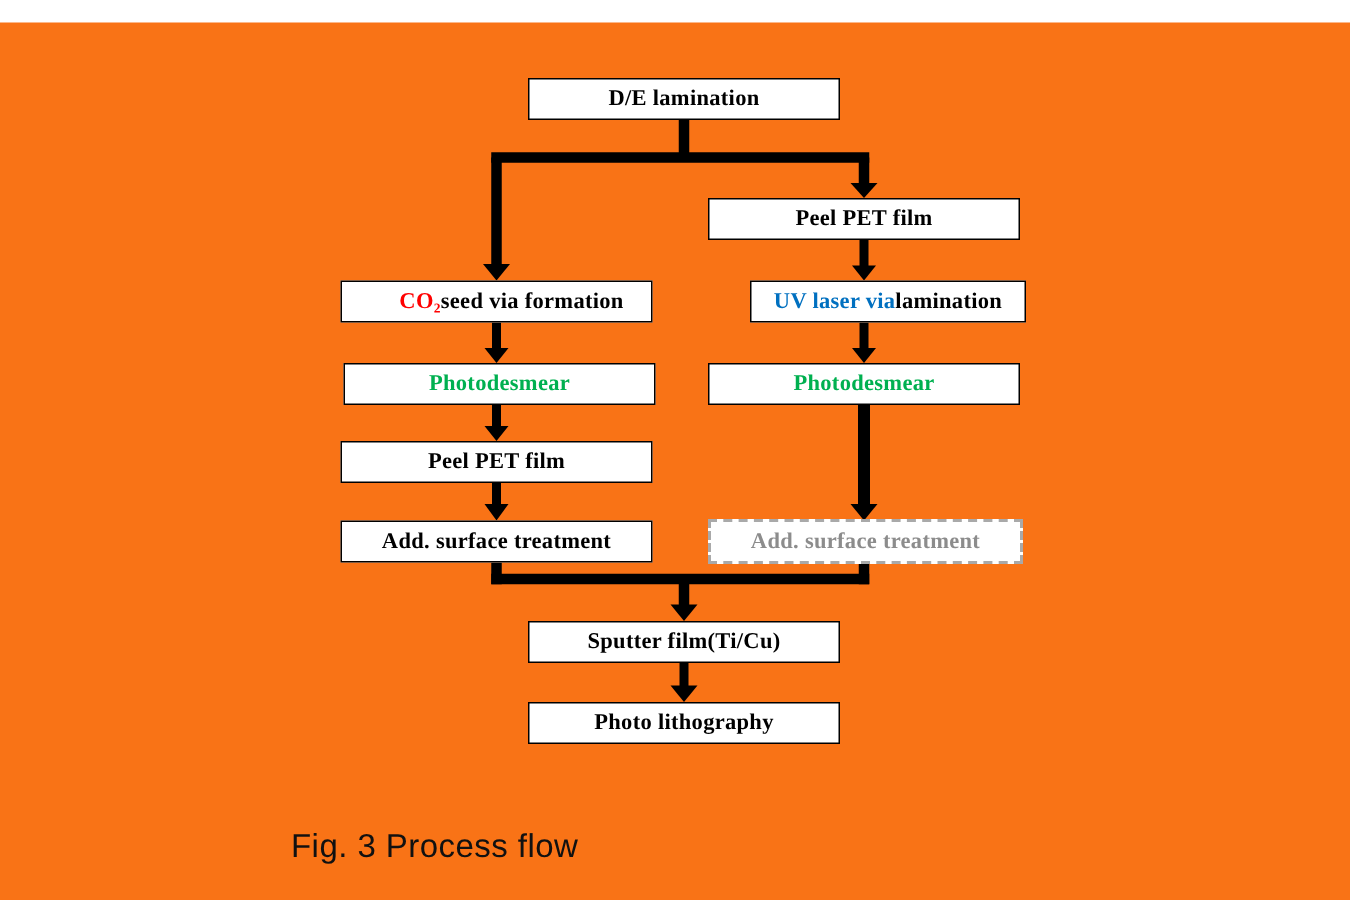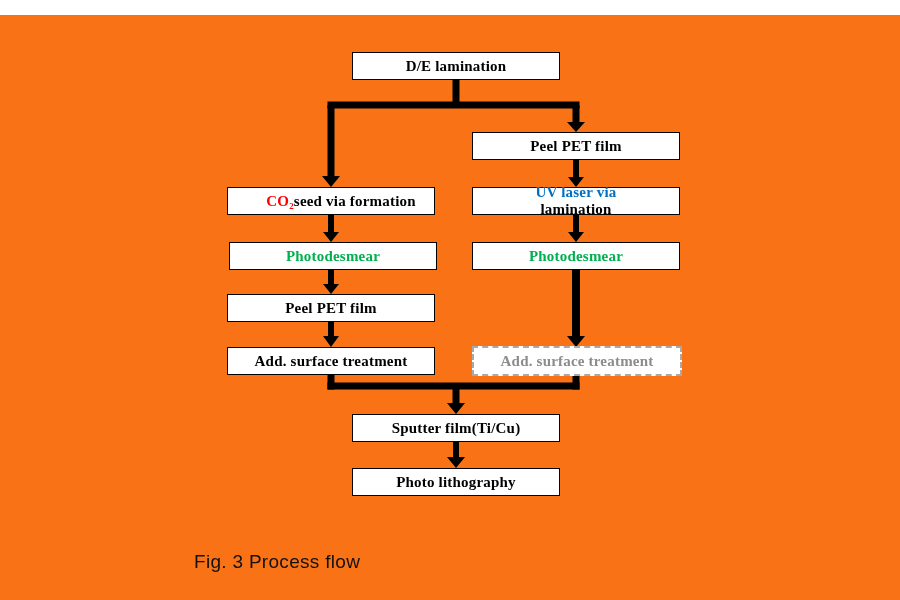--- a/index.html
+++ b/index.html
@@ -18,21 +18,21 @@
   .box.dashed {
     border:2px dashed var(--muted-border, #a9a9a9);
     color: var(--muted-gray, #8c8c8c);
   }
   .red   { color: var(--accent-red,  #ff0000); }
   .blue  { color: var(--accent-blue, #0070c0); }
   .green { color: var(--accent-green,#00b050); }
   .caption {
     position:absolute; left:194px; top:536px;
     font-family:"Liberation Sans", sans-serif;
-    font-size:19px; color:#111; letter-spacing:0.3px;
+    font-size:22px; color:#111; letter-spacing:0.3px;
   }
 </style>
 </head>
 <body>
 
 <div class="stage">
 
   <svg class="connectors" width="900" height="600" viewBox="0 0 900 600">
     <g stroke="#000000" fill="#000000">
 
@@ -69,21 +69,21 @@
   </svg>
 
   <div class="box" style="left:352px; top:37px; width:208px; height:28px;">
     <span>D/E lamination</span>
   </div>
 
   <div class="box" style="left:472px; top:117px; width:208px; height:28px;">
     <span>Peel PET film</span>
   </div>
 
-  <div class="box" style="left:472px; top:172px; width:208px; height:28px;flex-direction:column;">
+  <div class="box" style="left:500px; top:172px; width:184px; height:28px;">
     <span class="blue">UV laser via </span>
       <span>lamination</span>
   </div>
 
   <div class="box" style="left:472px; top:227px; width:208px; height:28px;">
     <span class="green">Photodesmear</span>
   </div>
 
   <div class="box dashed" style="left:472px; top:331px; width:210px; height:30px;">
     <span>Add. surface treatment</span>

